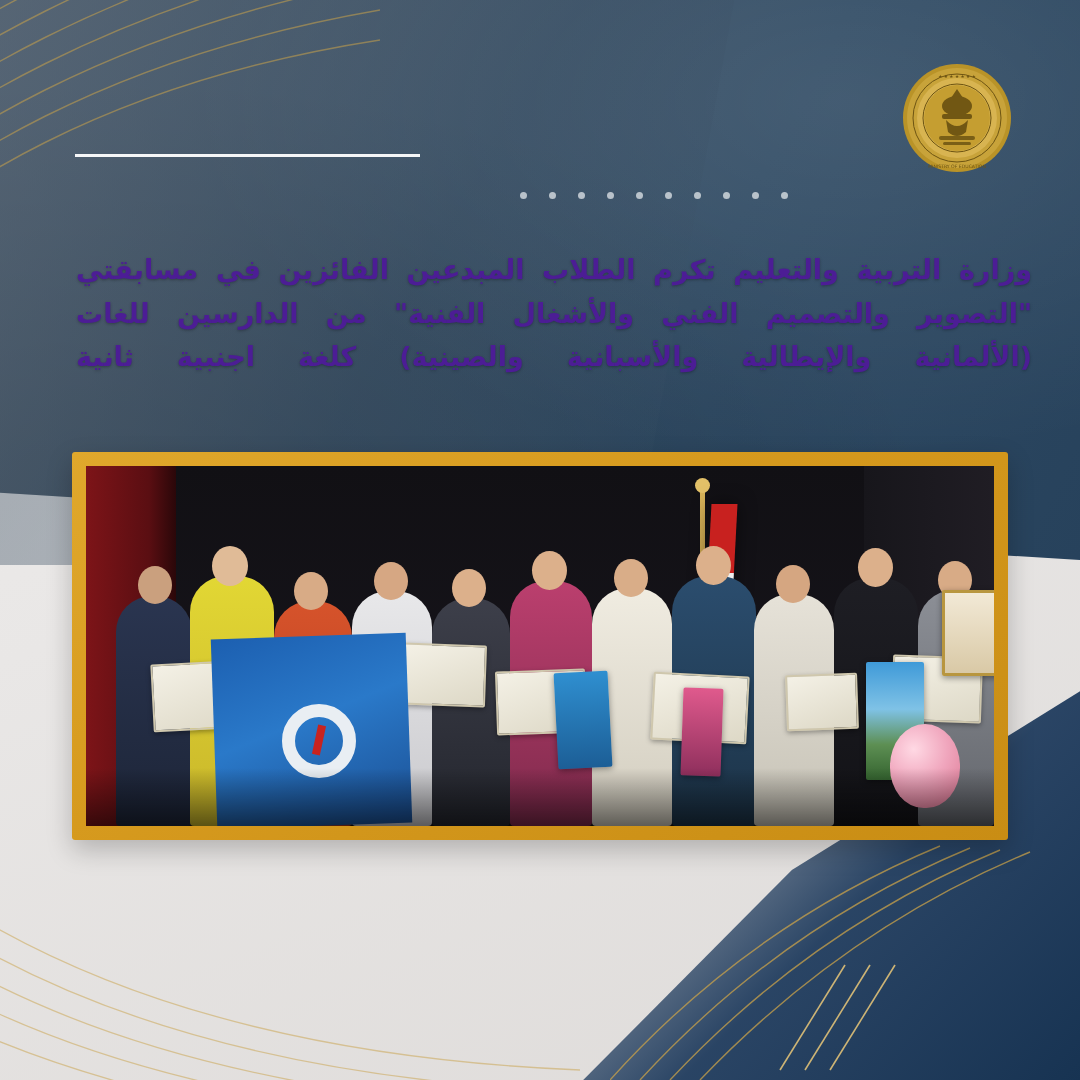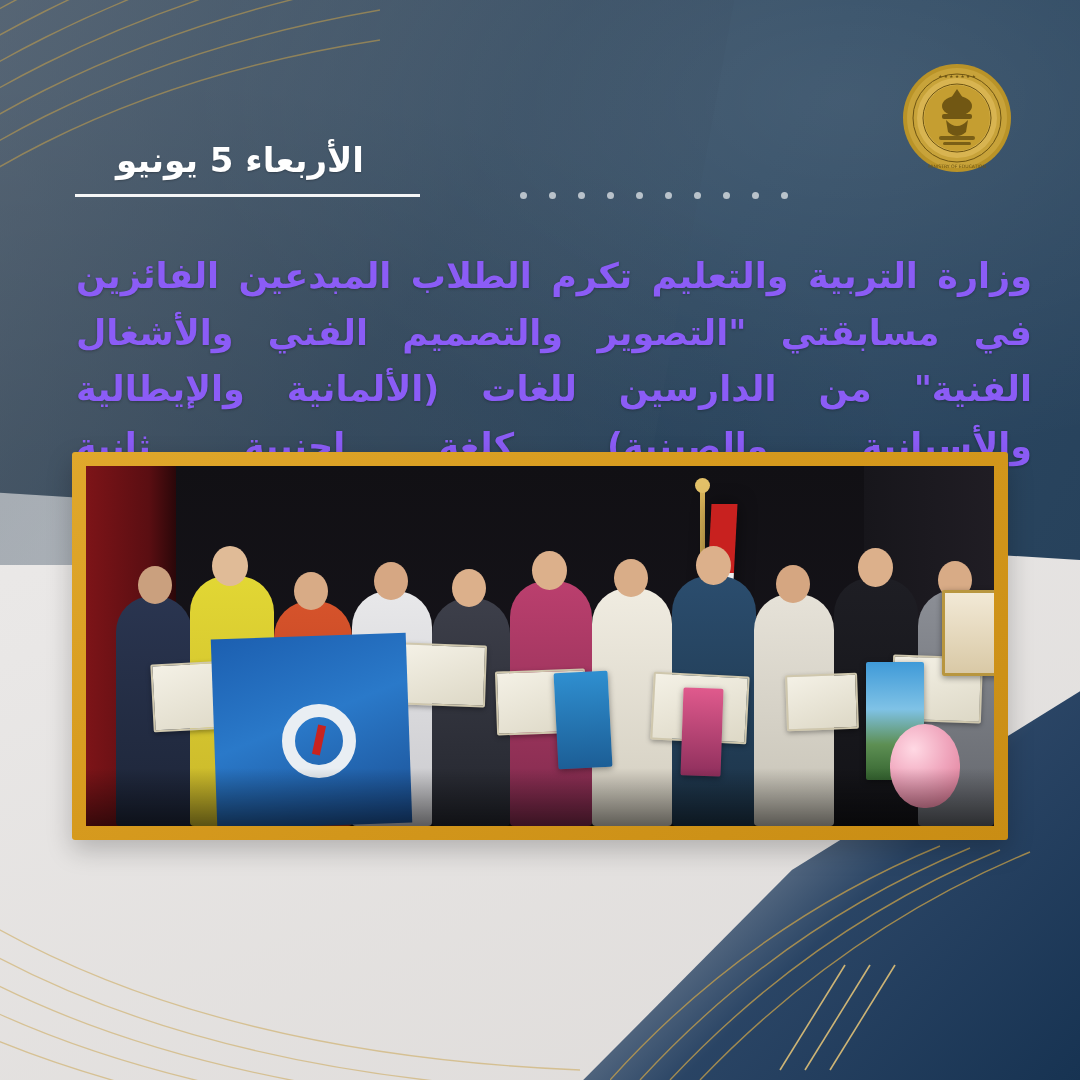--- a/index.html
+++ b/index.html
@@ -114,25 +114,25 @@
     height: 112px;
   }
   .logo svg { display: block; }
 
   
   .headline {
     position: absolute;
     right: 48px;
     left: 48px;
     top: 248px;
-    color: #8b5cf6;
+    color: #4c1d95;
     direction: rtl;
     text-align: justify;
     text-align-last: justify;
-    font-size: 35px;
+    font-size: 27px;
     font-weight: 700;
     line-height: 1.62;
     text-shadow: 0 1px 3px rgba(0,0,0,.28);
     margin-left: 28px;
   }
   .headline p { margin: 0; }
 
   
   .photo-frame {
     position: absolute;
@@ -310,21 +310,20 @@
       <i></i>
       <i></i>
       <i></i>
       <i></i>
       <i></i>
       <i></i>
       <i></i>
   </div>
 
   <div class="date-wrap">
-    <div class="date-text">الأربعاء 5 يونيو</div>
     <div class="date-rule"></div>
   </div>
 
   <div class="logo">
     <svg viewBox="0 0 122 112" width="122" height="112">
       <circle cx="61" cy="56" r="54" fill="#b99328"></circle>
       <circle cx="61" cy="56" r="50" fill="#c8a33a"></circle>
       <circle cx="61" cy="56" r="40" fill="#d8b451"></circle>
       <circle cx="61" cy="56" r="33" fill="#c59e31"></circle>
       <g fill="#6d5412" opacity="0.95">

